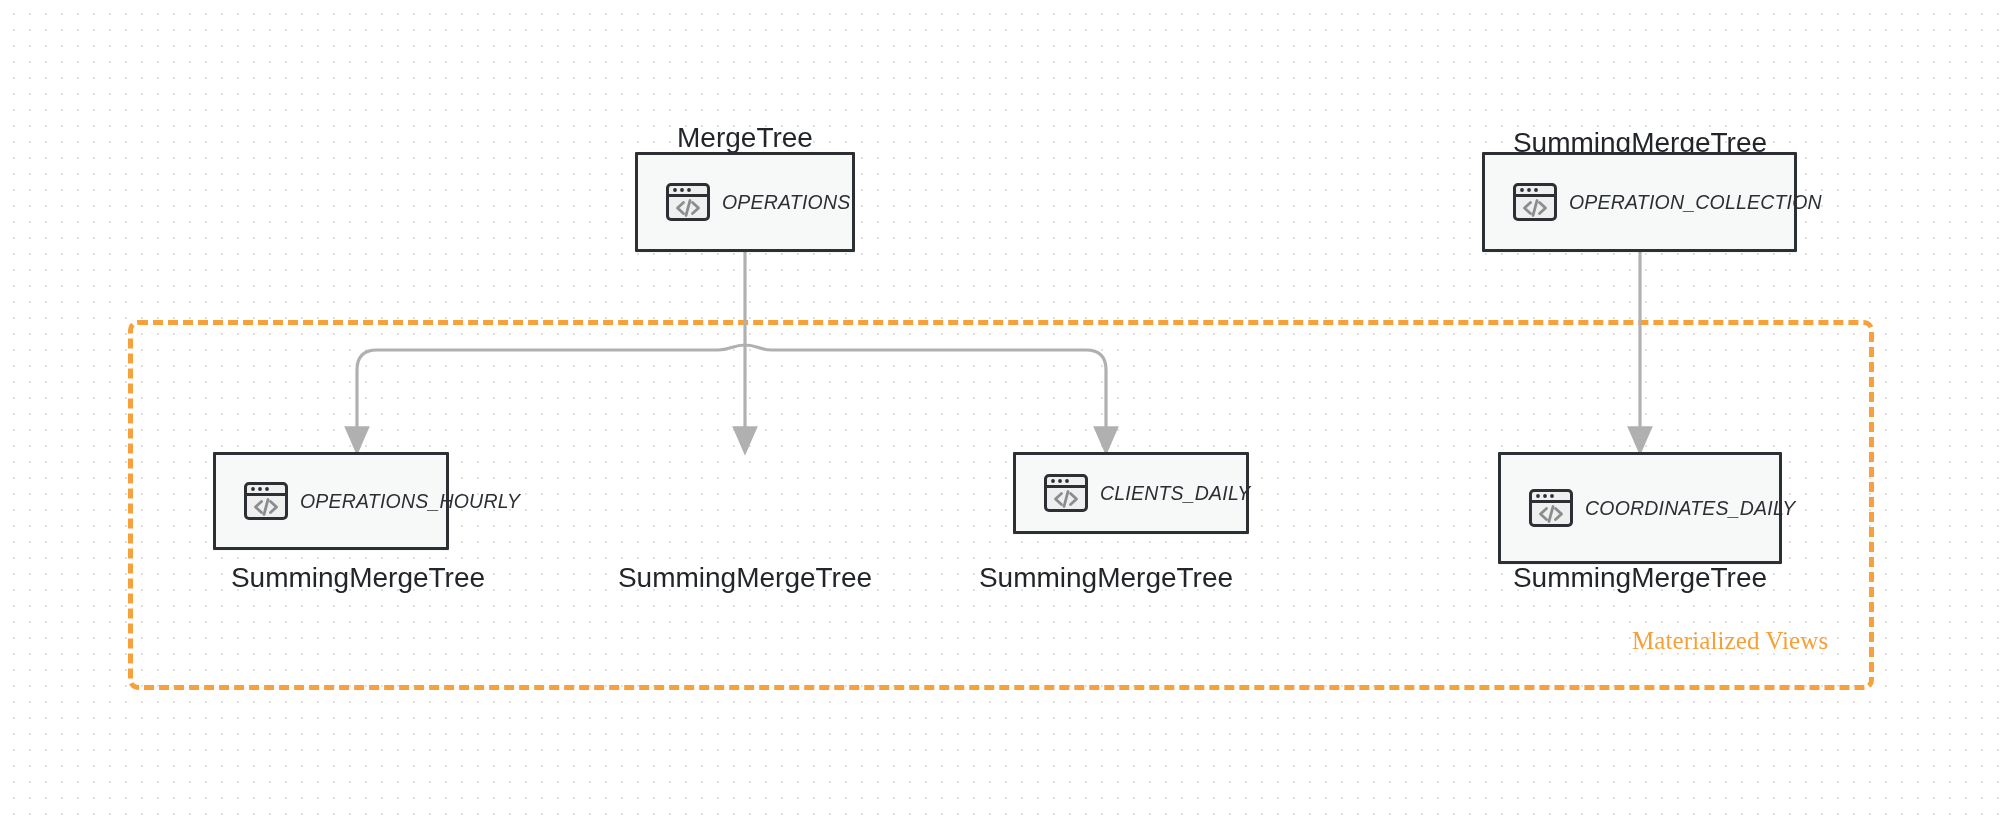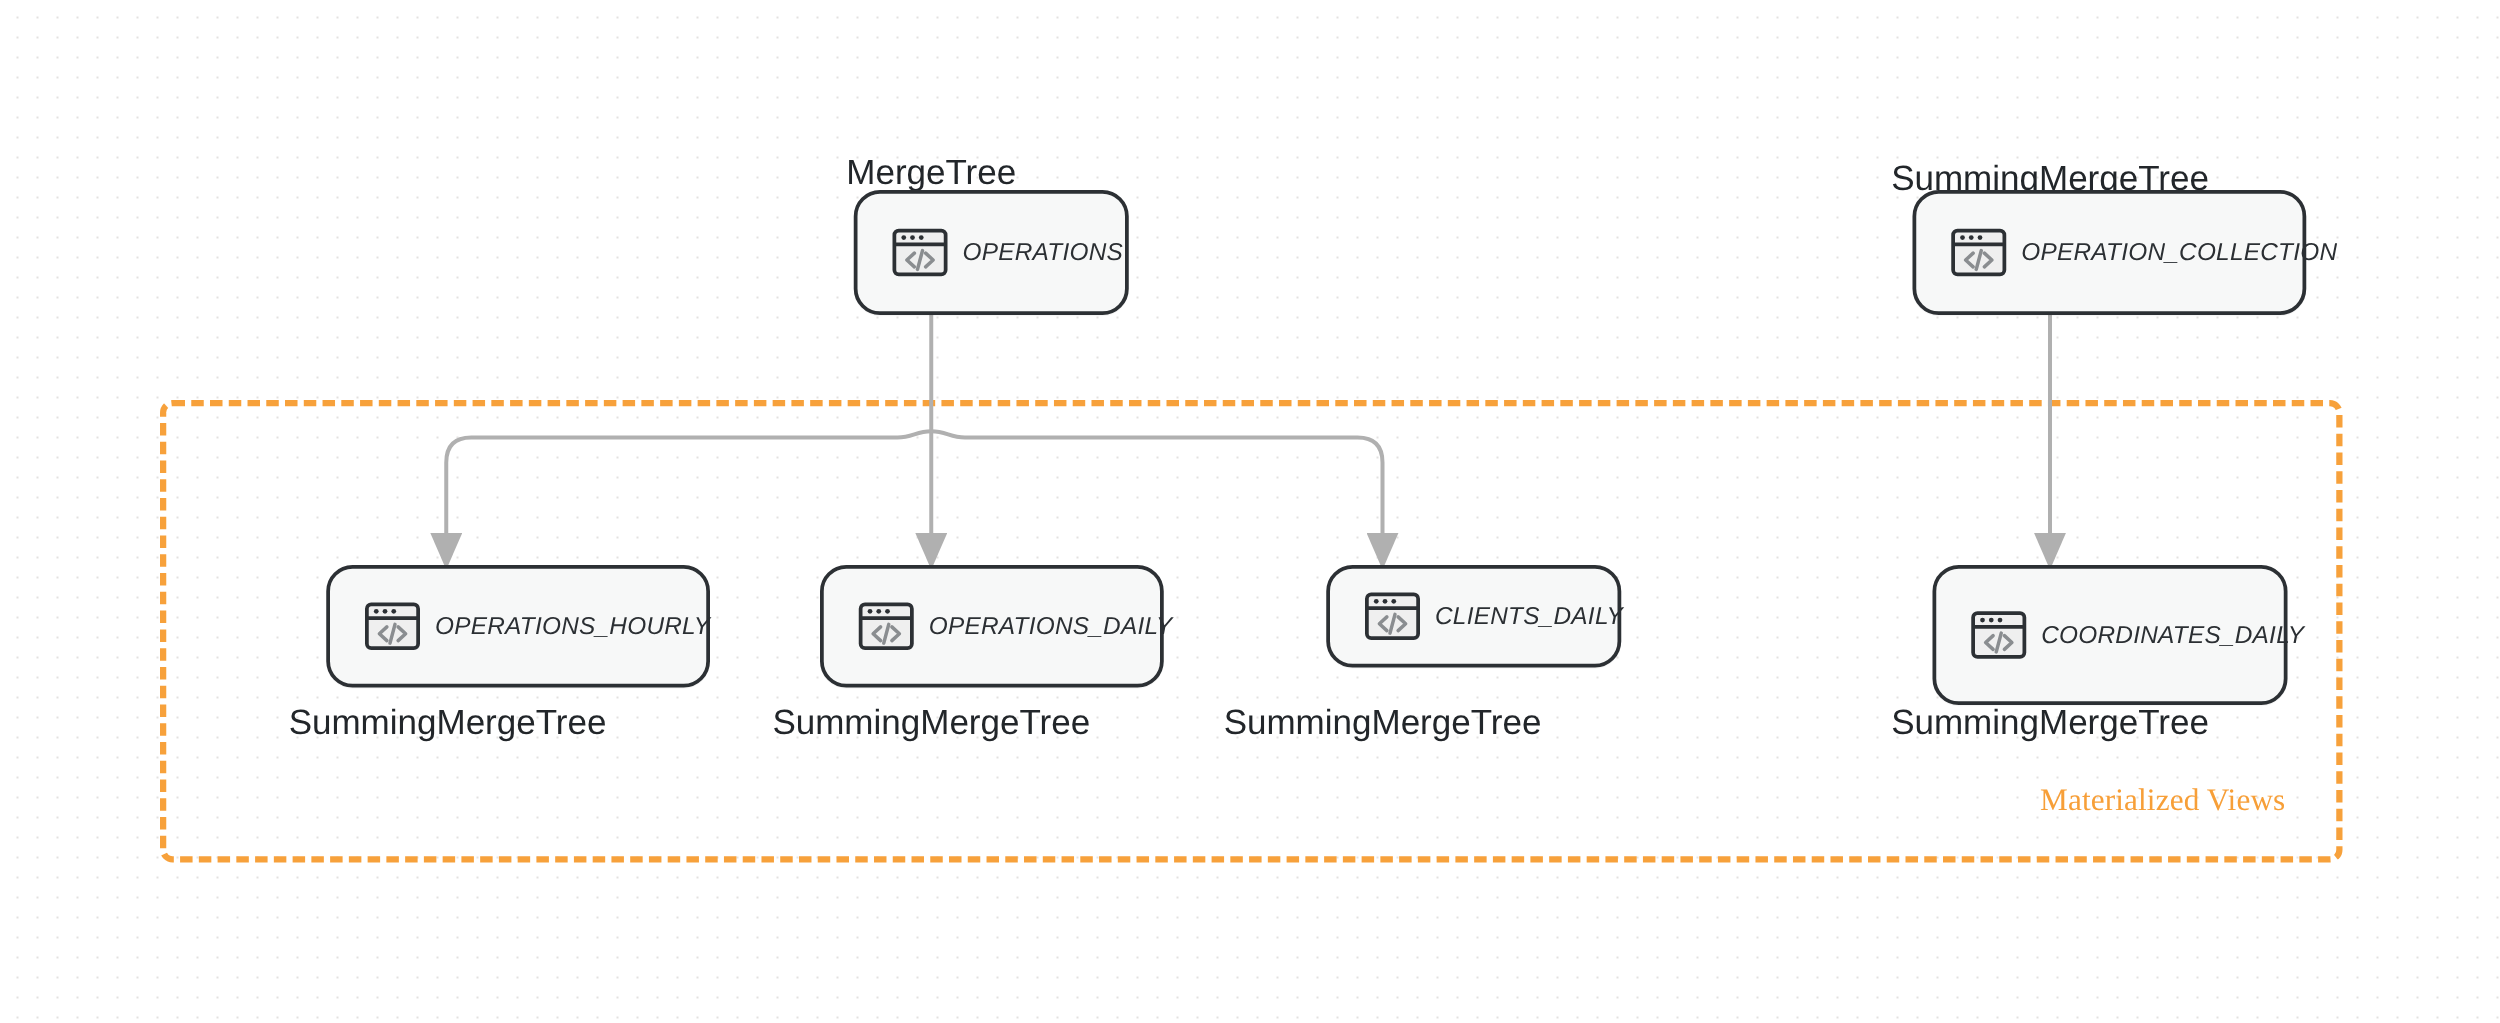--- a/index.html
+++ b/index.html
@@ -47,25 +47,24 @@
     height: 818px;
     pointer-events: none;
   }
 
   
   .node {
     position: absolute;
     box-sizing: border-box;
     background: #f7f8f8;
     border: 3px solid #2c3034;
-    border-radius: 21px;
+    border-radius: 1px;
     display: flex;
     align-items: center;
     box-shadow: 0 1px 0 rgba(0,0,0,0.04);
-    margin-left: 48px;
   }
   .node-icon {
     flex: 0 0 auto;
     margin-left: 26px;
     width: 48px;
     height: 48px;
     display: block;
   }
   .node-title {
     flex: 1 1 auto;
@@ -142,48 +141,35 @@
       <circle cx="11" cy="12" r="1.9" fill="#2c3034"></circle>
       <circle cx="18" cy="12" r="1.9" fill="#2c3034"></circle>
       <circle cx="25" cy="12" r="1.9" fill="#2c3034"></circle>
       <path d="M19.5 24.5 L13.5 30 L19.5 35.5" fill="none" stroke="#8a8d90" stroke-width="2.8" stroke-linecap="round" stroke-linejoin="round"></path>
       <path d="M28.5 24.5 L34.5 30 L28.5 35.5" fill="none" stroke="#8a8d90" stroke-width="2.8" stroke-linecap="round" stroke-linejoin="round"></path>
       <path d="M26 22.5 L22 37.5" fill="none" stroke="#8a8d90" stroke-width="2.8" stroke-linecap="round"></path>
     </svg>
     <div class="node-title">OPERATION_COLLECTION</div>
   </div>
 
-  <div class="node" style="left:213px; top:452px; width:307px; height:98px;">
+  <div class="node" style="left:213px; top:452px; width:236px; height:98px;">
     <svg class="node-icon" viewBox="0 0 48 48">
       <rect x="3.5" y="6.5" width="41" height="35" rx="3.5" ry="3.5" fill="#efefef" stroke="#2c3034" stroke-width="3"></rect>
       <line x1="3.5" y1="17.5" x2="44.5" y2="17.5" stroke="#2c3034" stroke-width="3"></line>
       <circle cx="11" cy="12" r="1.9" fill="#2c3034"></circle>
       <circle cx="18" cy="12" r="1.9" fill="#2c3034"></circle>
       <circle cx="25" cy="12" r="1.9" fill="#2c3034"></circle>
       <path d="M19.5 24.5 L13.5 30 L19.5 35.5" fill="none" stroke="#8a8d90" stroke-width="2.8" stroke-linecap="round" stroke-linejoin="round"></path>
       <path d="M28.5 24.5 L34.5 30 L28.5 35.5" fill="none" stroke="#8a8d90" stroke-width="2.8" stroke-linecap="round" stroke-linejoin="round"></path>
       <path d="M26 22.5 L22 37.5" fill="none" stroke="#8a8d90" stroke-width="2.8" stroke-linecap="round"></path>
     </svg>
     <div class="node-title">OPERATIONS_HOURLY</div>
   </div>
   <div class="caption" style="left:358px; top:562px;">SummingMergeTree</div>
 
-  <div class="node" style="left:608px; top:452px; width:275px; height:98px;">
-    <svg class="node-icon" viewBox="0 0 48 48">
-      <rect x="3.5" y="6.5" width="41" height="35" rx="3.5" ry="3.5" fill="#efefef" stroke="#2c3034" stroke-width="3"></rect>
-      <line x1="3.5" y1="17.5" x2="44.5" y2="17.5" stroke="#2c3034" stroke-width="3"></line>
-      <circle cx="11" cy="12" r="1.9" fill="#2c3034"></circle>
-      <circle cx="18" cy="12" r="1.9" fill="#2c3034"></circle>
-      <circle cx="25" cy="12" r="1.9" fill="#2c3034"></circle>
-      <path d="M19.5 24.5 L13.5 30 L19.5 35.5" fill="none" stroke="#8a8d90" stroke-width="2.8" stroke-linecap="round" stroke-linejoin="round"></path>
-      <path d="M28.5 24.5 L34.5 30 L28.5 35.5" fill="none" stroke="#8a8d90" stroke-width="2.8" stroke-linecap="round" stroke-linejoin="round"></path>
-      <path d="M26 22.5 L22 37.5" fill="none" stroke="#8a8d90" stroke-width="2.8" stroke-linecap="round"></path>
-    </svg>
-    <div class="node-title">OPERATIONS_DAILY</div>
-  </div>
   <div class="caption" style="left:745px; top:562px;">SummingMergeTree</div>
 
   <div class="node" style="left:1013px; top:452px; width:236px; height:82px;">
     <svg class="node-icon" viewBox="0 0 48 48">
       <rect x="3.5" y="6.5" width="41" height="35" rx="3.5" ry="3.5" fill="#efefef" stroke="#2c3034" stroke-width="3"></rect>
       <line x1="3.5" y1="17.5" x2="44.5" y2="17.5" stroke="#2c3034" stroke-width="3"></line>
       <circle cx="11" cy="12" r="1.9" fill="#2c3034"></circle>
       <circle cx="18" cy="12" r="1.9" fill="#2c3034"></circle>
       <circle cx="25" cy="12" r="1.9" fill="#2c3034"></circle>
       <path d="M19.5 24.5 L13.5 30 L19.5 35.5" fill="none" stroke="#8a8d90" stroke-width="2.8" stroke-linecap="round" stroke-linejoin="round"></path>

